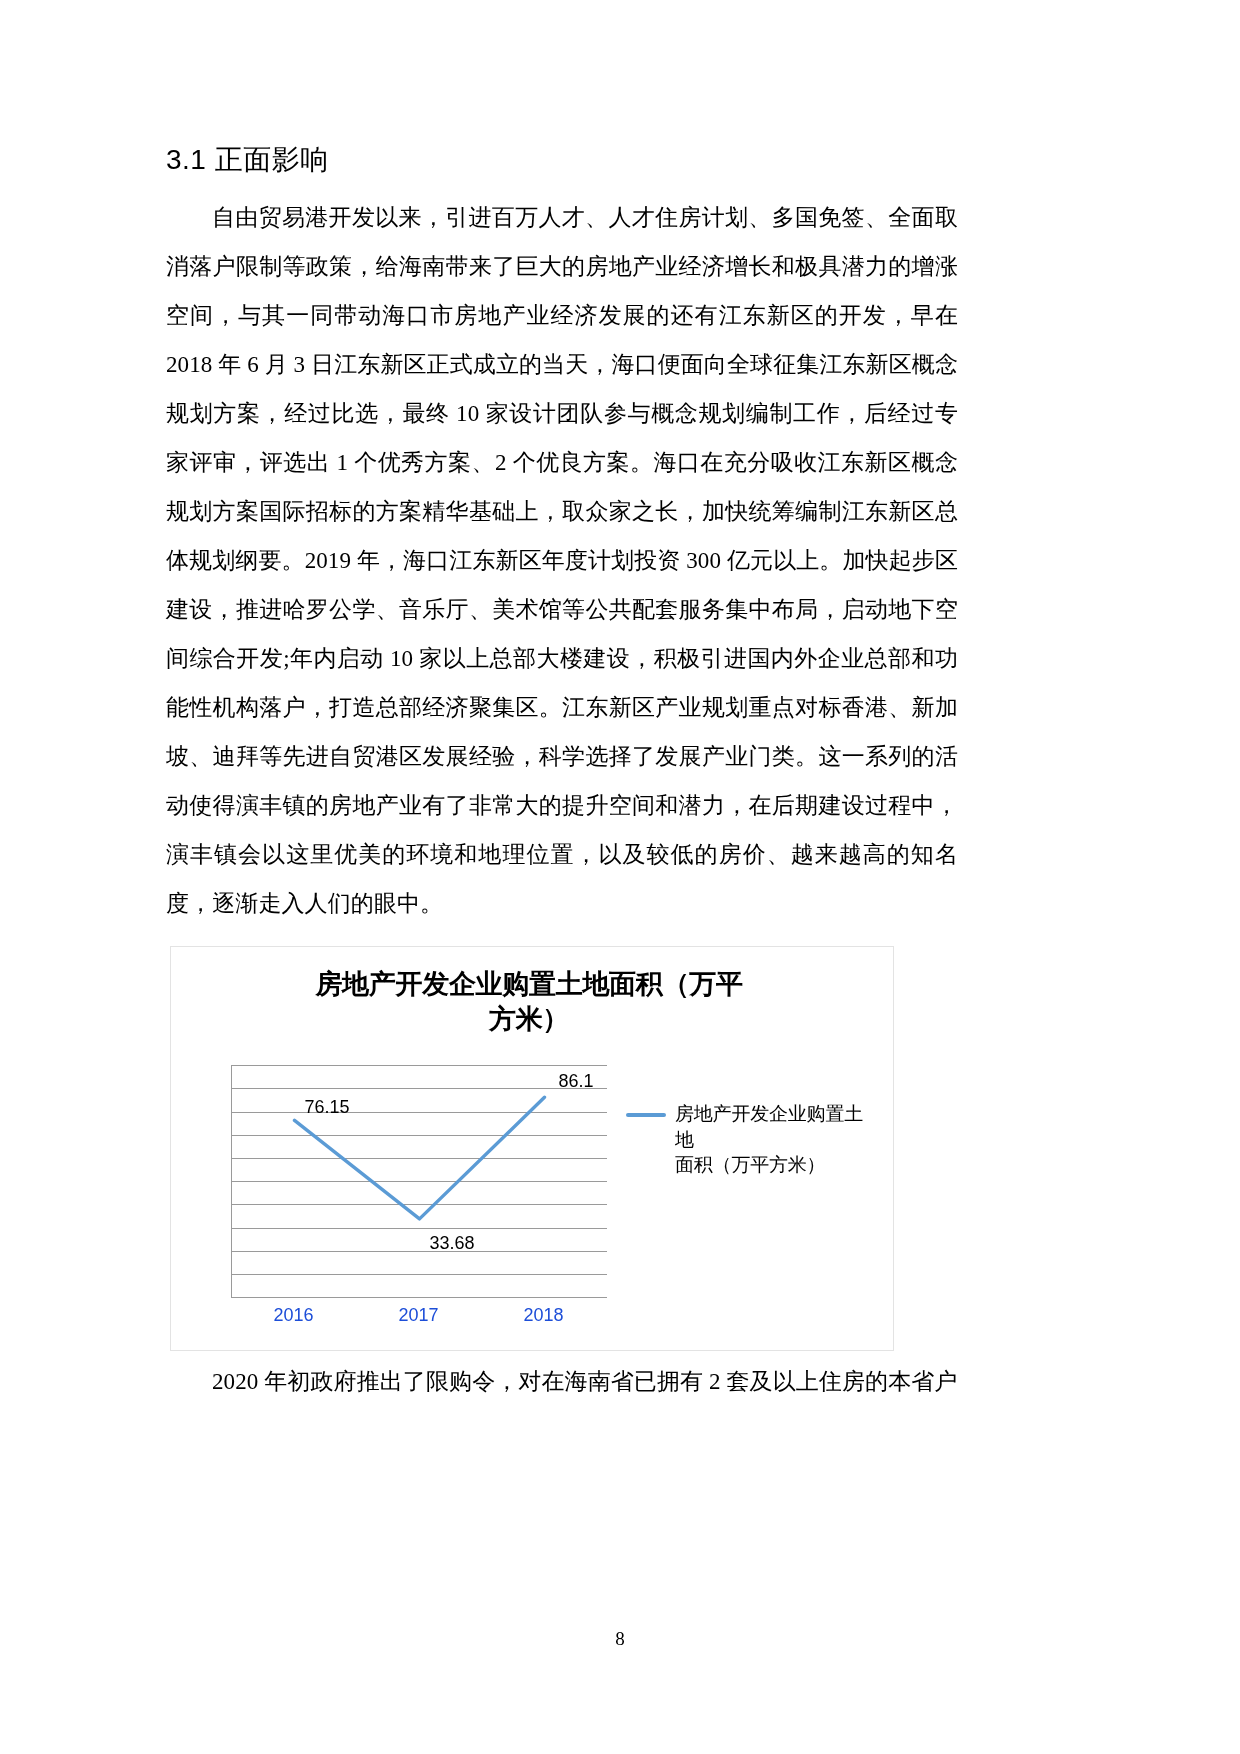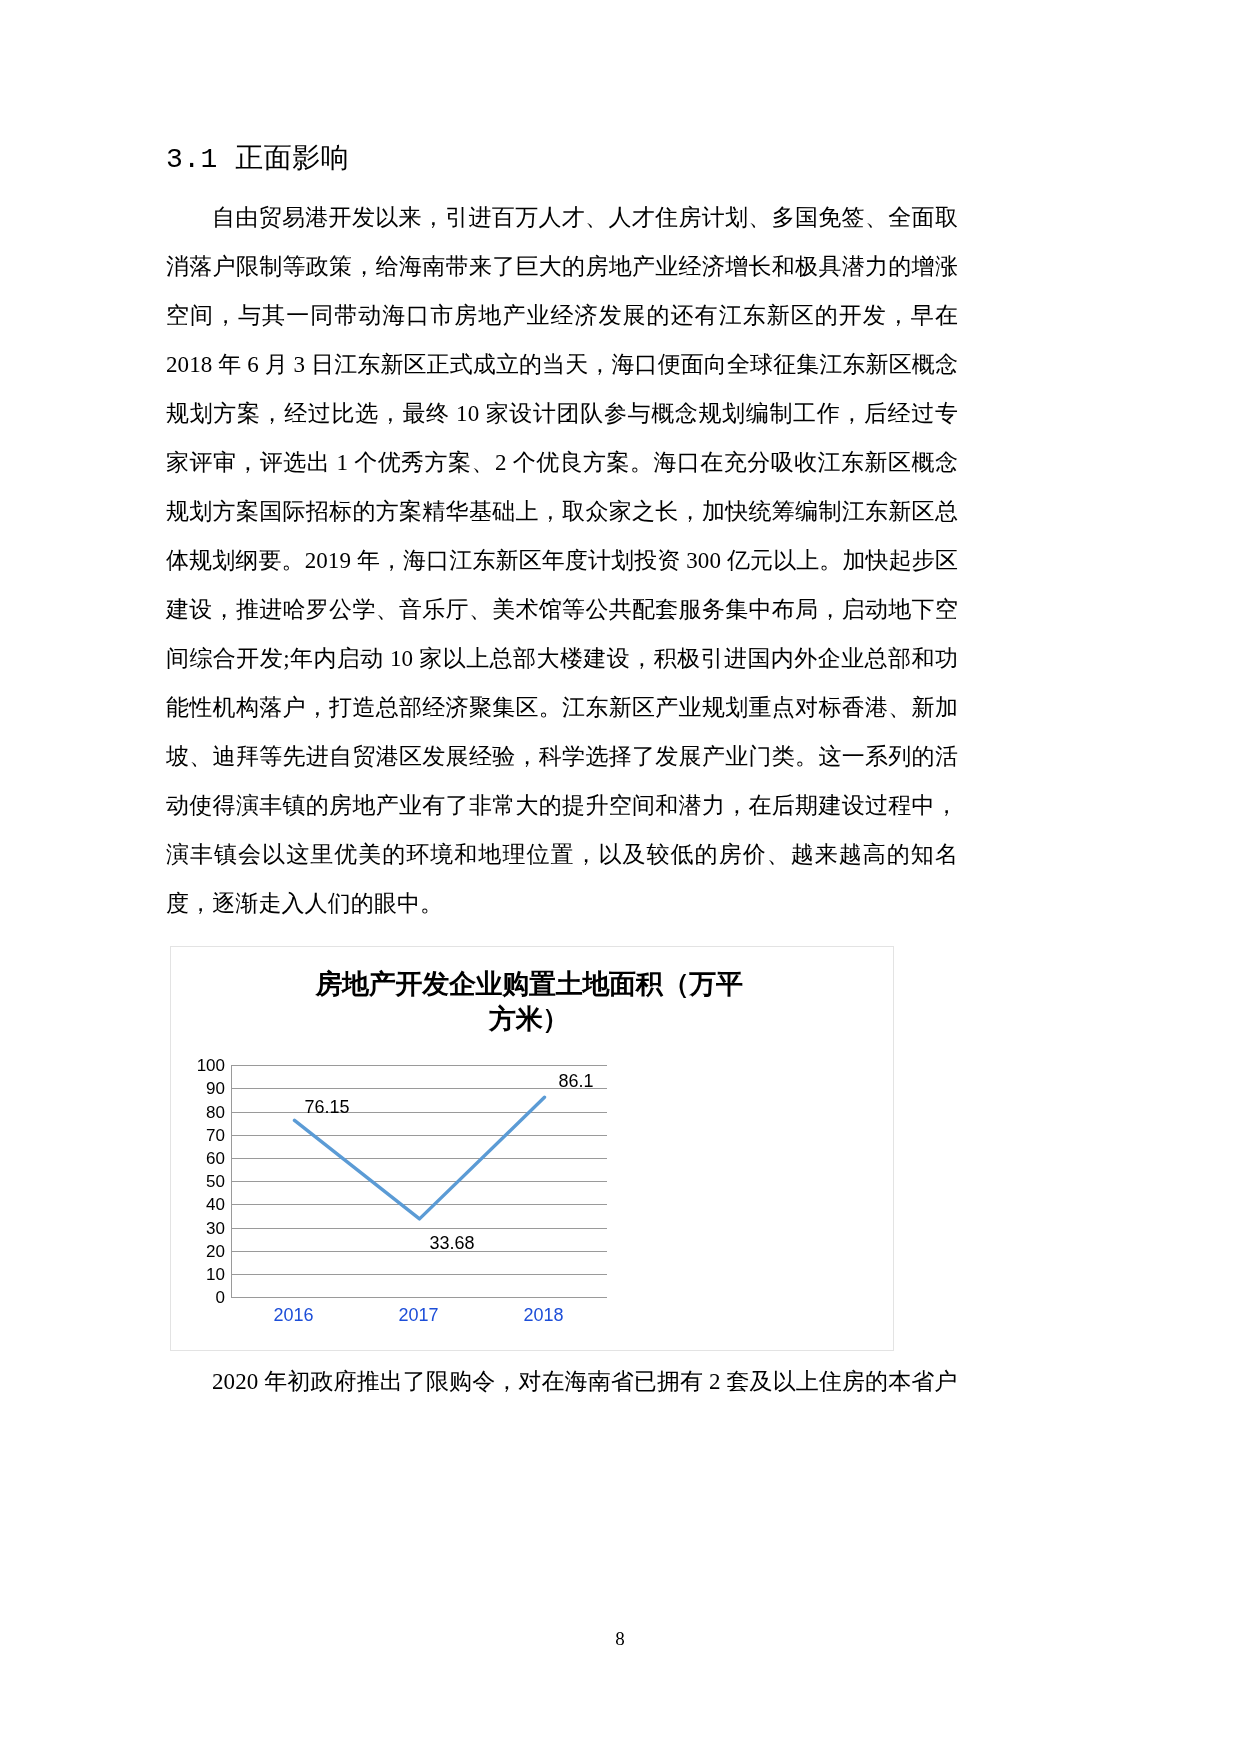--- a/index.html
+++ b/index.html
@@ -17,21 +17,21 @@
     font-family: "Liberation Serif", "DejaVu Serif", serif;
     color: #000000;
   }
   .content {
     position: absolute;
     left: 166px;
     top: 140px;
     width: 792px;
   }
   .heading {
-    font-family: Liberation Mono, monospace;
+    font-family: Liberation Sans, sans-serif;
     font-size: 28px;
     font-weight: 400;
     letter-spacing: 0.5px;
     margin: 0 0 14px 0;
     line-height: 1.4;
   }
   .heading-2 {
     margin-top: 26px;
   }
   .para {
@@ -190,33 +190,20 @@
 
     <div class="chart-figure">
 
       <div class="chart-title">
         <span>房地产开发企业购置土地面积（万平</span><br>
         <span>方米）</span>
       </div>
 
       <div class="plot-wrap">
 
-        <div class="y-labels">
-          <span class="y-label" style="top:0px;">100</span>
-          <span class="y-label" style="top:23.2px;">90</span>
-          <span class="y-label" style="top:46.4px;">80</span>
-          <span class="y-label" style="top:69.6px;">70</span>
-          <span class="y-label" style="top:92.8px;">60</span>
-          <span class="y-label" style="top:116px;">50</span>
-          <span class="y-label" style="top:139.2px;">40</span>
-          <span class="y-label" style="top:162.4px;">30</span>
-          <span class="y-label" style="top:185.6px;">20</span>
-          <span class="y-label" style="top:208.8px;">10</span>
-          <span class="y-label" style="top:232px;">0</span>
-        </div>
 
         <div class="plot-area">
           <div class="gridline" style="top:0px;"></div>
           <div class="gridline" style="top:23.2px;"></div>
           <div class="gridline" style="top:46.4px;"></div>
           <div class="gridline" style="top:69.6px;"></div>
           <div class="gridline" style="top:92.8px;"></div>
           <div class="gridline" style="top:116px;"></div>
           <div class="gridline" style="top:139.2px;"></div>
           <div class="gridline" style="top:162.4px;"></div>
@@ -231,20 +218,27 @@
           <span class="pt-label" id="pt-label-1" style="left: 197.5px; top: 155.862px; margin-top: 12px;">33.68</span>
           <span class="pt-label" id="pt-label-2" style="left: 326.5px; top: 6.248px;">86.1</span>
         </div>
 
         <div class="x-labels">
           <span class="x-label" style="left:62.5px;">2016</span>
           <span class="x-label" style="left:187.5px;">2017</span>
           <span class="x-label" style="left:312.5px;">2018</span>
         </div>
 
+        <div class="legend">
+          <span class="legend-swatch"></span>
+          <span class="legend-text">
+            <span>房地产开发企业购置土地</span><br>
+            <span>面积（万平方米）</span>
+          </span>
+        </div>
 
       </div>
     </div>
 
 
     <p class="para para-tight">2020 年初政府推出了限购令，对在海南省已拥有 2 套及以上住房的本省户</p>
 
   </div>
 
   <div class="page-number">8</div>

